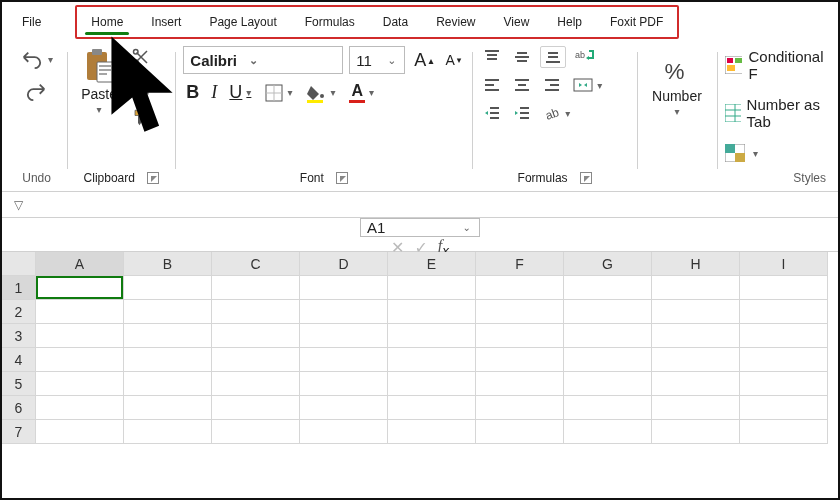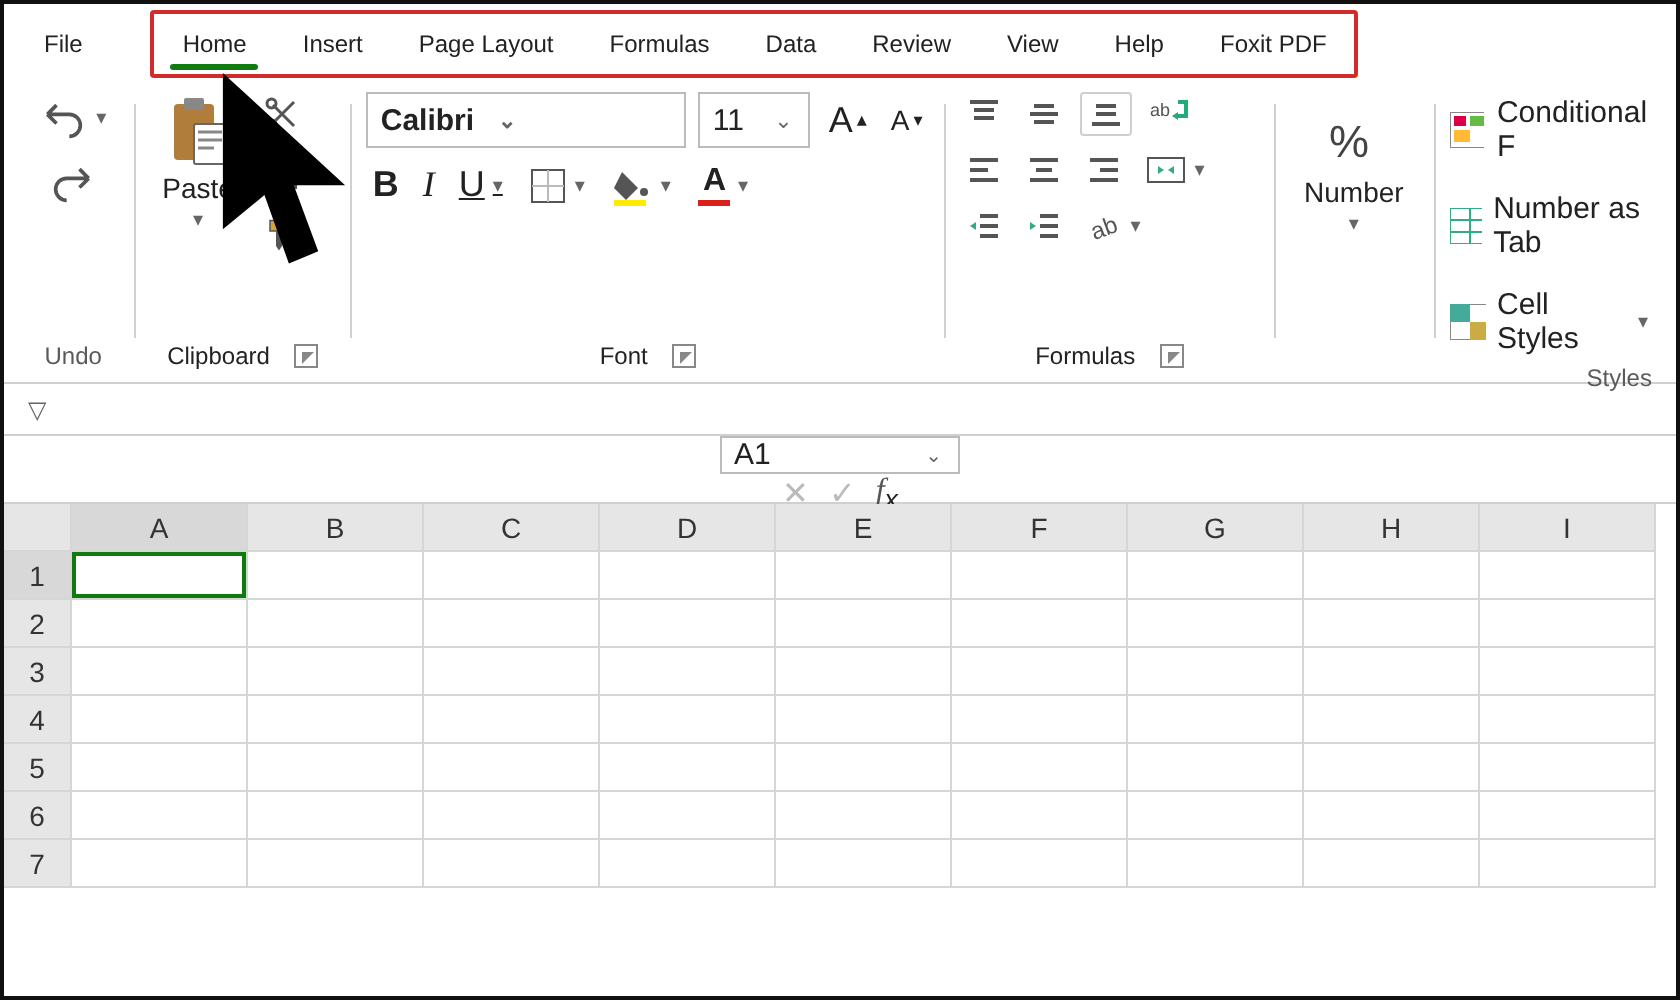--- a/index.html
+++ b/index.html
@@ -305,21 +305,20 @@
               <path stroke="#3a8" d="M0 6h20M0 12h20M10 0v18"></path>
             </svg>
         <span>Number as Tab</span>
       </div>
       <div class="styitem">
         <svg width="20" height="18">
               <rect x="0" y="0" width="20" height="18" fill="none" stroke="#888"></rect>
               <rect x="0" y="0" width="10" height="9" fill="#4a9"></rect>
               <rect x="10" y="9" width="10" height="9" fill="#ca4"></rect>
             </svg>
-        <span>Cell Styles</span>
         <span class="drop">▾</span>
       </div>
     </div>
     <div class="glabel" style="justify-content:flex-end;">Styles</div>
   </div>
 </div>
 
 <div class="qat">
   <span class="drop" style="font-size:12px;color:#666;">▽</span>
 </div>

